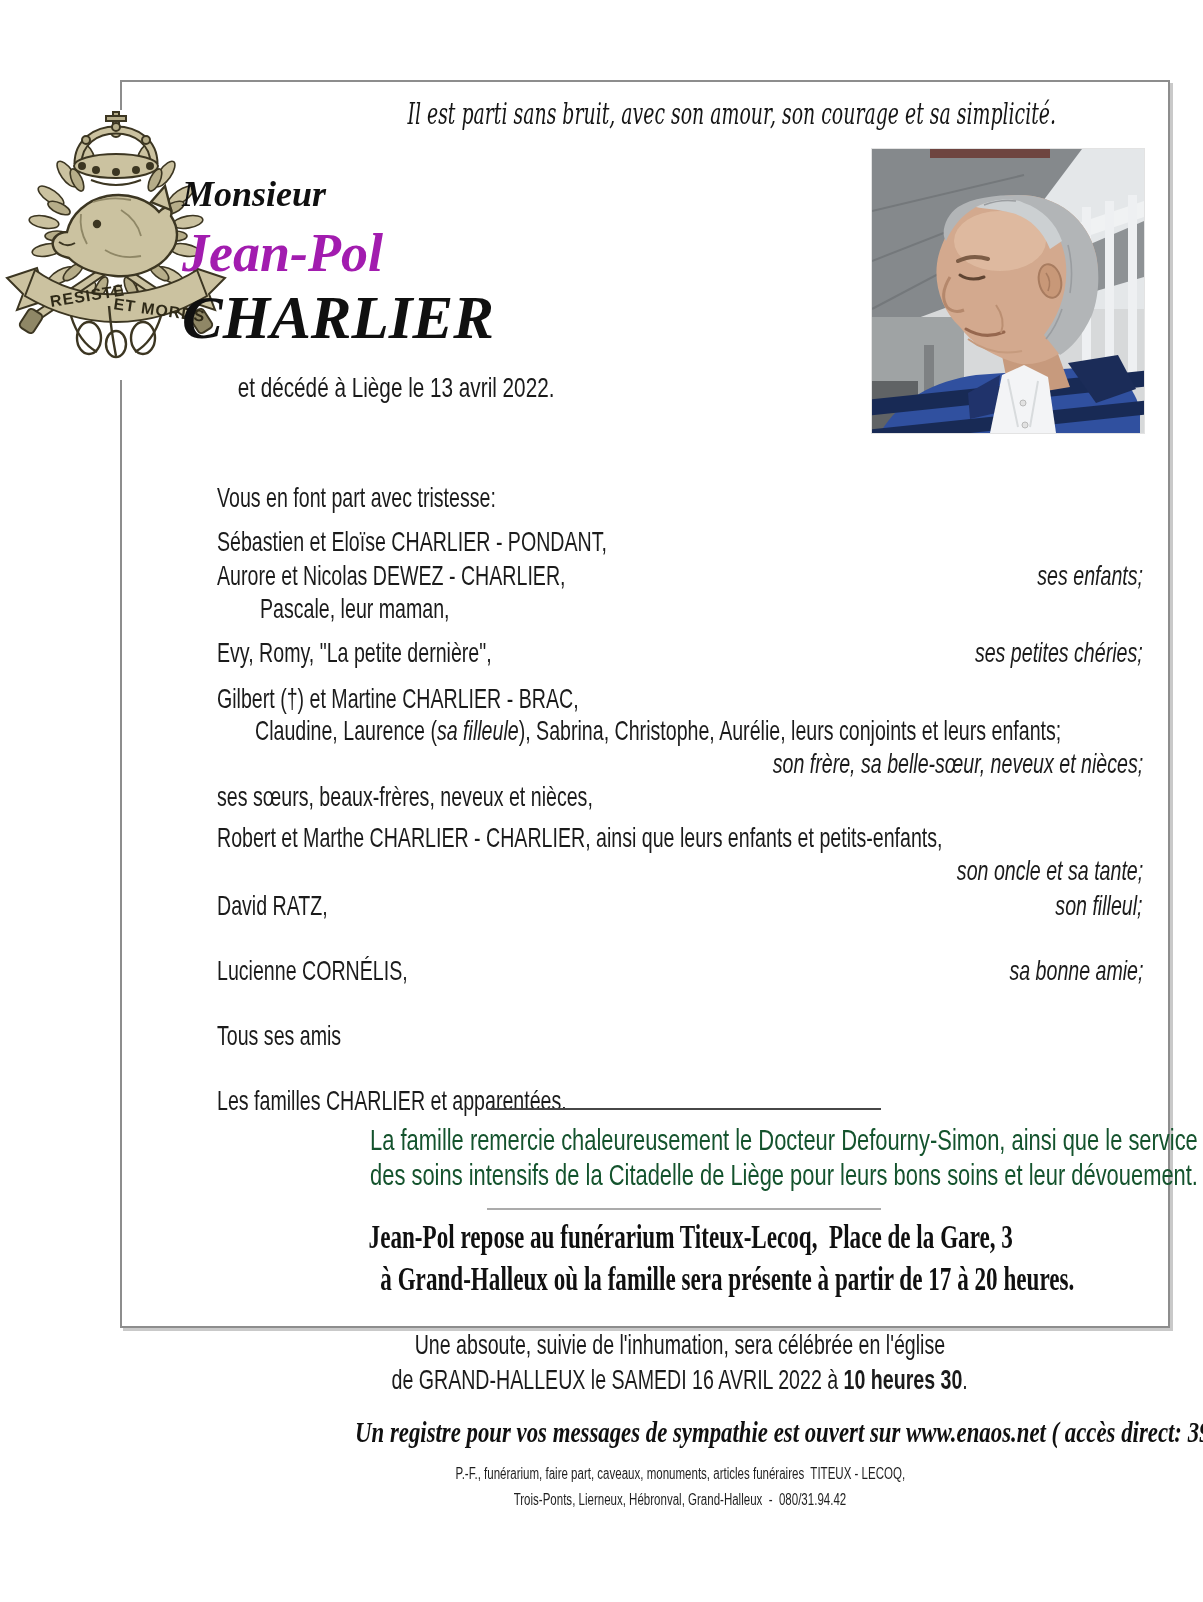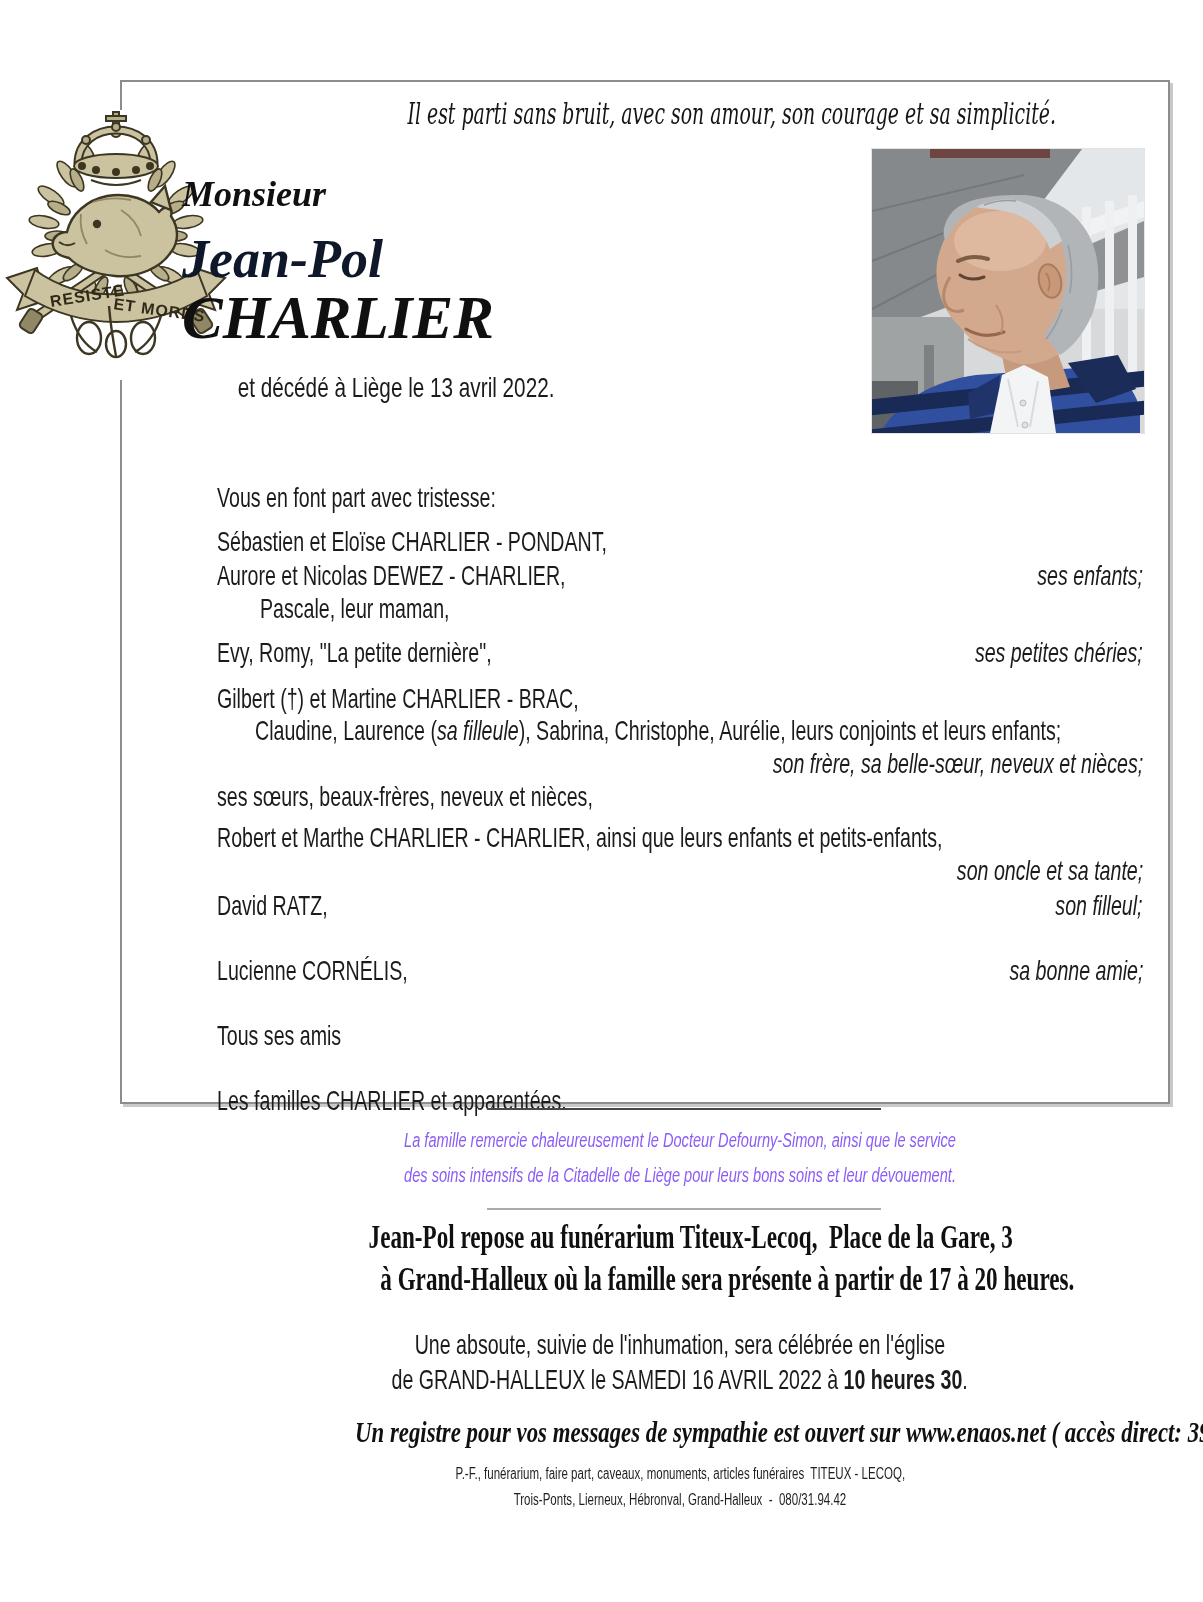--- a/index.html
+++ b/index.html
@@ -1,48 +1,48 @@
 <!DOCTYPE html>
 <html><head>
 <meta charset="utf-8">
 <style>
   html,body { margin:0; padding:0; background:#ffffff; }
   .page {
     position:relative; width:1203px; height:1602px; background:#ffffff;
     overflow:hidden; font-family:"Liberation Sans", sans-serif; color:#1b1b1b;
   }
   .card {
-    position:absolute; left:120px; top:80px; width:1050px; height:1024px;
+    position:absolute; left:120px; top:80px; width:1050px; height:1248px;
     border:2px solid #8d8d8d; box-shadow:3px 3px 0 #c9c9c9; background:#ffffff;
     box-sizing:border-box;
   }
   
   .tl { display:inline-block; white-space:pre; transform:scaleX(.70); transform-origin:0 50%; }
   .tr { position:absolute; right:0; top:0; display:inline-block; white-space:pre;
         font-style:italic; transform:scaleX(.70); transform-origin:100% 50%; }
   .tc { display:inline-block; white-space:pre; transform:scaleX(.70); transform-origin:50% 50%; }
   .row  { position:absolute; left:95px; right:25px; height:34px; line-height:34px; font-size:28px;margin-top:24px; }
   .crow { position:absolute; left:95px; right:25px; text-align:center; line-height:34px; font-size:28px; }
   
   .hline { position:absolute; left:60px; width:742px; text-align:left; line-height:1; }
   .quote { position:absolute; left:95px; right:25px; top:15px; text-align:center;
            font-family:"DejaVu Serif", serif; font-style:italic; font-size:30px; line-height:34px; color:#141414; }
   .quote .tc { transform:scaleX(.63); }
   .h-mons  { top:91px;  font:italic 700 36px "Liberation Serif", serif; color:#101010; }
-  .h-first { top:146px; font:italic 700 54px "Liberation Serif", serif; color:#0f172a; }
+  .h-first { top:140px; font:italic 700 54px "Liberation Serif", serif; color:#a21caf; }
   .h-last  { top:193px; font:italic 700 61px "Liberation Serif", serif; color:#101010;margin-top:8px; }
   .h-birth { top:260px; font-size:28px; }
   .h-death { top:292px; font-size:28px; }
   .h-birth .tc, .h-death .tc { transform:scaleX(.74); }
   
   .divider  { position:absolute; left:365px; width:394px; height:0; }
   .div-dark  { top:1026px; border-top:2px solid #474747; }
   .div-light { top:1126px; border-top:2px solid #ababab; }
   
-  .thanks { font-style:italic; font-size:20px; color:#8b5cf6; }
+  .thanks { font-size:30px; color:#14532d; }
   .thanks .tc { transform:scaleX(.73); }
   
   .repose { font-family:"Liberation Serif", serif; font-weight:700; font-size:34px; line-height:38px; color:#101010; }
   .repose .tc { transform:scaleX(.68); }
   .service { font-size:28px; }
   .register { font-family:"Liberation Serif", serif; font-style:italic; font-weight:700;
               font-size:30px; line-height:34px; color:#101010; }
   .register .tc { transform:scaleX(.76); }
   .foot { font-size:16px; line-height:24px; color:#1f1f1f; }
   .foot .tc { transform:scaleX(.72); }

